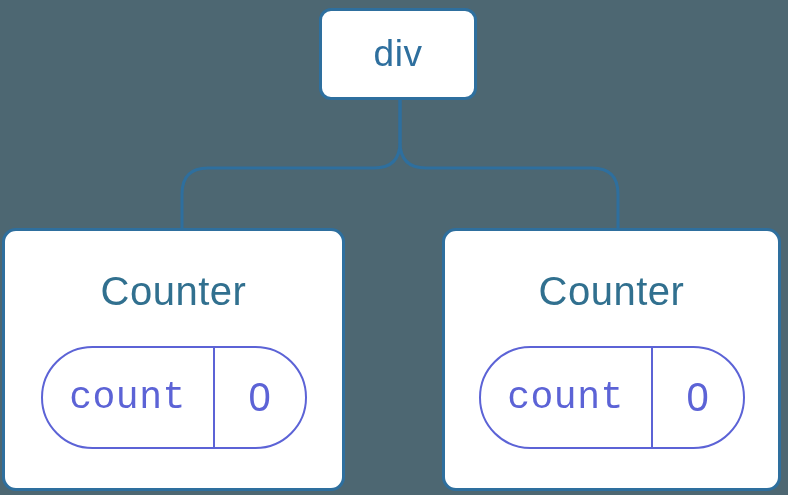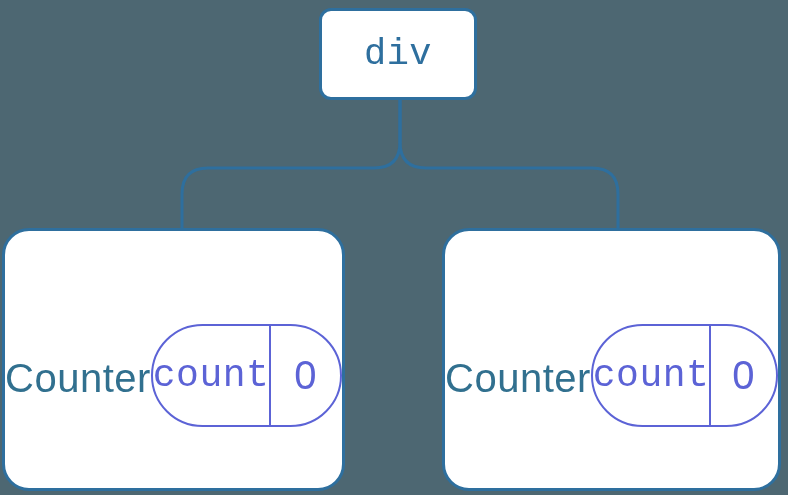--- a/index.html
+++ b/index.html
@@ -32,27 +32,26 @@
     left: 319px; top: 8px;
     width: 158px; height: 92px;
     border-radius: 12px;
     display: flex; align-items: center; justify-content: center;
   }
   .root-label {
     font-size: 37px;
     font-weight: 500;
     color: var(--root-label, #2e6f9e);
     letter-spacing: 0.5px;
-    font-family: Liberation Mono, monospace;
   }
   .counter-node {
     top: 228px;
     width: 343px; height: 263px;
-    border-radius: 27px;
-    display: flex; align-items: center;
+    border-radius: 14px;
+    display: flex; flex-direction: column; align-items: center;
   }
   .counter-node.left { left: 2px; }
   .counter-node.right { left: 442px; width: 339px; }
   .counter-title {
     margin-top: 36px;
     font-size: 40px;
     line-height: 48px;
     font-weight: 500;
     letter-spacing: 0.5px;
     color: var(--component-title, #31708f);

